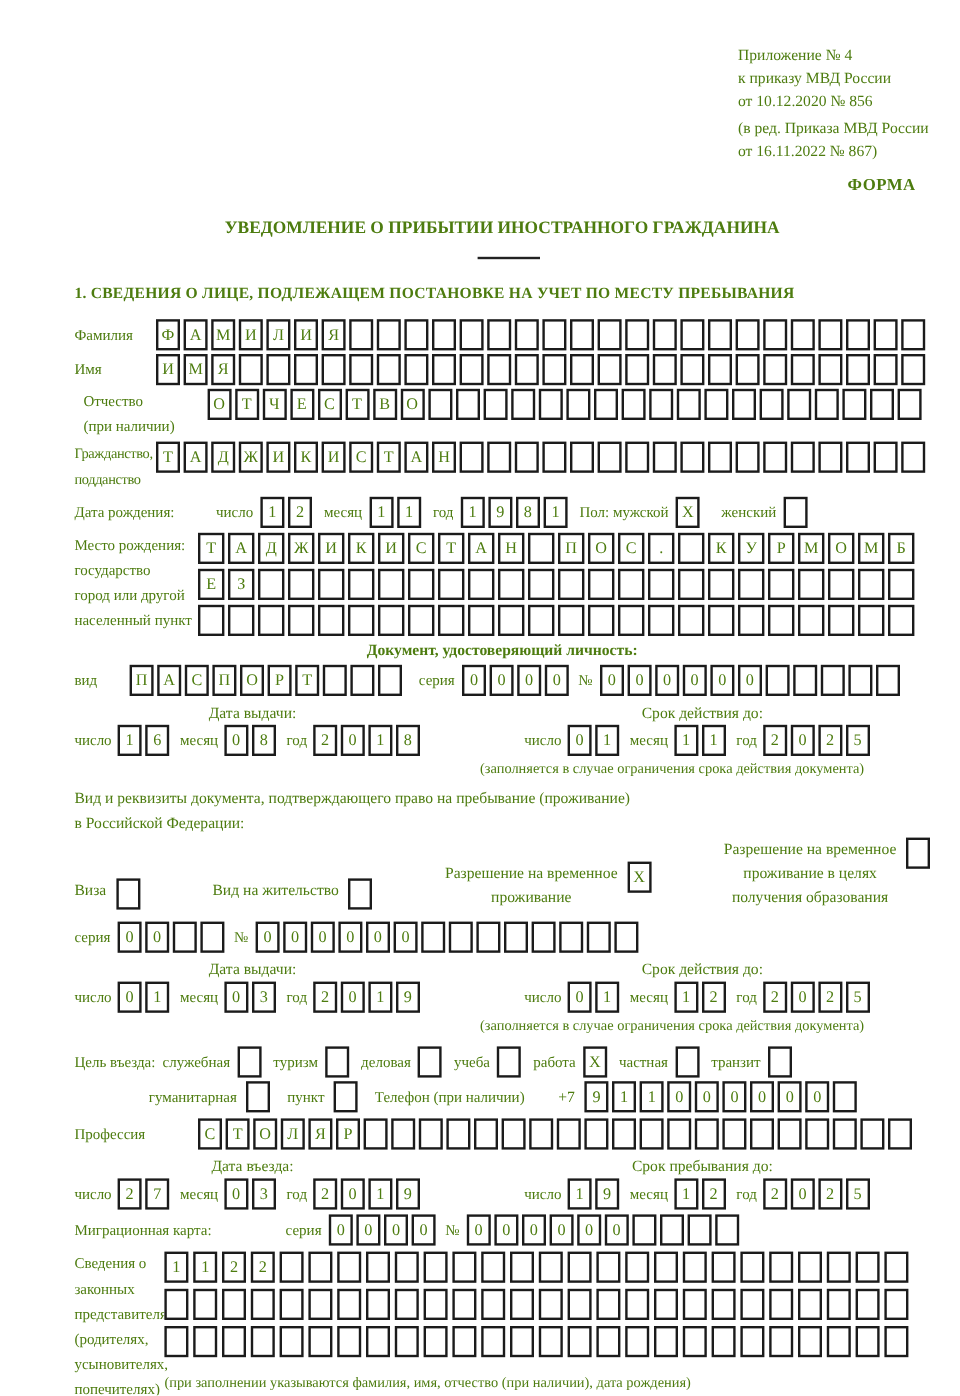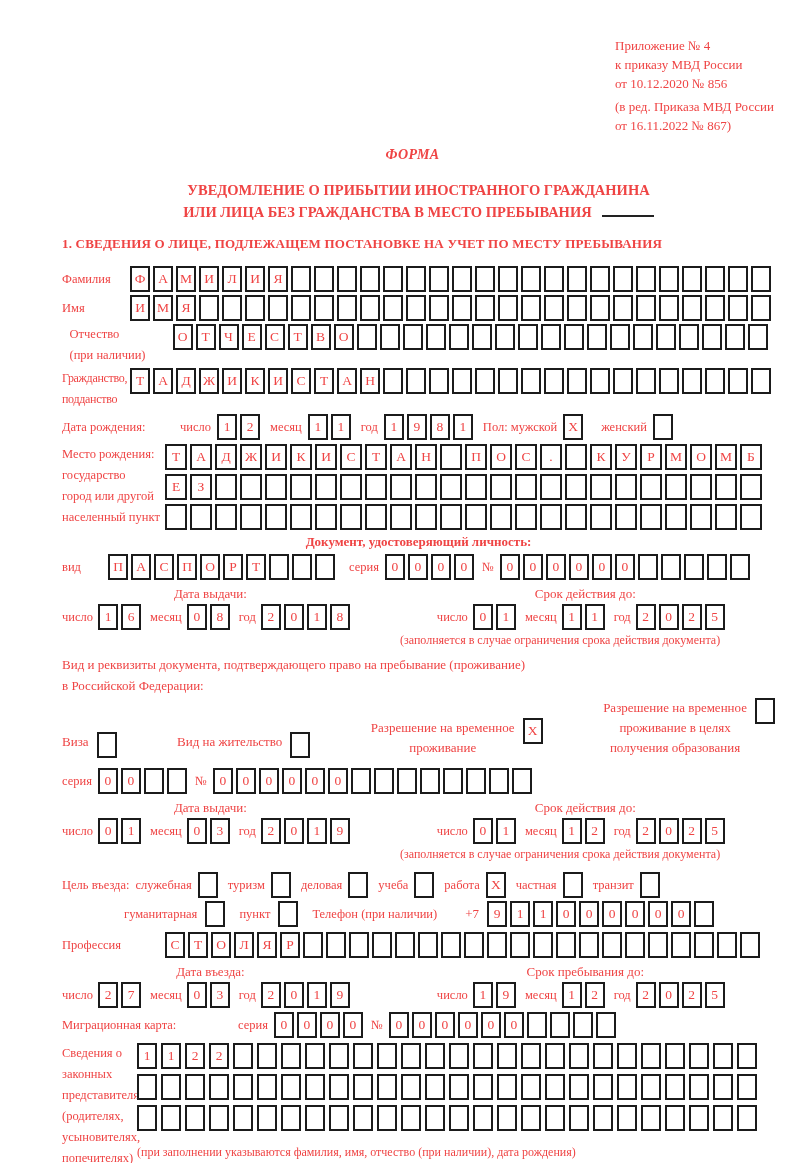--- a/index.html
+++ b/index.html
@@ -1,24 +1,24 @@
 <!DOCTYPE html>
 <html><head>
 <meta charset="utf-8">
 <style>
   html,body{margin:0;padding:0;background:#fff;}
   .page{
     width:800px;height:1163px;box-sizing:border-box;
-    padding:36px 25px 0 62px;background:#fff;color:#ef4444;
+    padding:36px 25px 0 62px;background:#fff;color:#4d7c0f;
     font-family:"Liberation Serif","DejaVu Serif",serif;
     overflow:hidden;position:relative;
   }
   .appendix{margin-left:553px;font-size:13px;line-height:19px;}
   .appendix .gap{margin-top:4px;}
-  .forma{font-weight:bold;font-size:14px;text-align:center;margin:12px 12px 0 0;letter-spacing:.4px;font-style:italic;}
+  .forma{font-weight:bold;font-size:14px;text-align:right;margin:12px 12px 0 0;letter-spacing:.4px;}
   .title{text-align:center;font-weight:bold;font-size:14.5px;line-height:22px;margin-top:16px;}
   .blank{display:inline-block;width:52px;height:13px;border-bottom:2px solid #222;margin-left:10px;}
   .sec1{font-weight:bold;font-size:13px;margin-top:13px;white-space:nowrap;margin-right:-22px;letter-spacing:.2px;}
 
   .row{display:flex;align-items:flex-start;white-space:nowrap;}
   .flabel{font-size:12.5px;line-height:21px;flex:none;}
   .pre{white-space:pre-line;}
   .center{text-align:center;}
   .w68{width:68px;}
   .w103{width:103px;}
@@ -85,21 +85,21 @@
     <div>от 10.12.2020 № 856</div>
     <div class="gap">(в ред. Приказа МВД России</div>
     <div>от 16.11.2022 № 867)</div>
   </div>
 
   <div class="forma">ФОРМА</div>
 
   <div class="title">
     <div>УВЕДОМЛЕНИЕ О ПРИБЫТИИ ИНОСТРАННОГО ГРАЖДАНИНА</div>
     <div>
-      <span>ИЛИ ЛИЦА БЕЗ ГРАЖДАНСТВА В МЕСТО ПРЕБЫВАНИЯ</span><span class="blank"></span>
+      <span class="blank"></span>
     </div>
   </div>
 
   <div class="sec1">1. СВЕДЕНИЯ О ЛИЦЕ, ПОДЛЕЖАЩЕМ ПОСТАНОВКЕ НА УЧЕТ ПО МЕСТУ ПРЕБЫВАНИЯ</div>
 
   <div class="row r-surname">
     <span class="flabel w68">Фамилия</span>
     <span class="cells">
         <span class="cell">Ф</span>
         <span class="cell">А</span>

